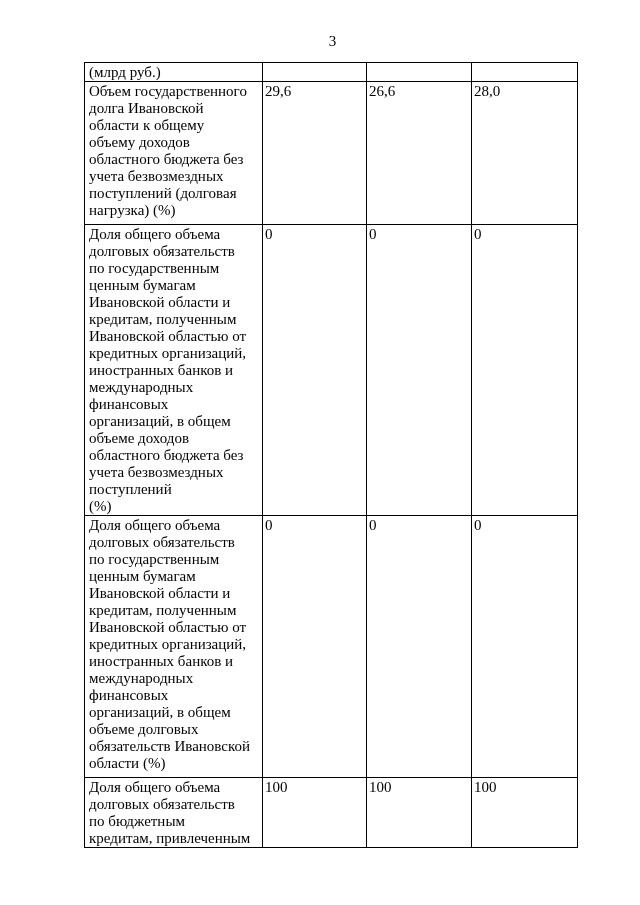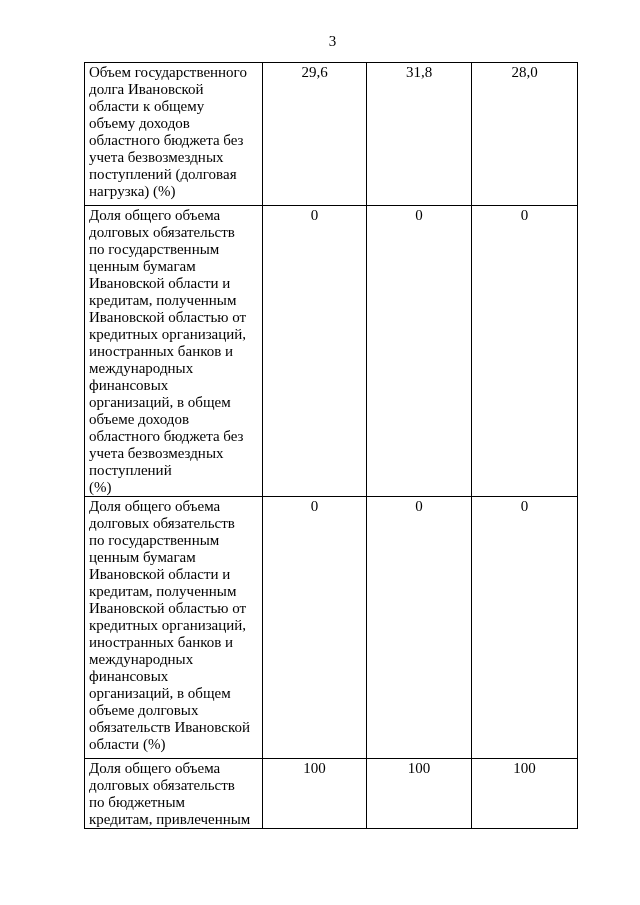--- a/index.html
+++ b/index.html
@@ -36,21 +36,21 @@
     line-height: 17px;
   }
   table.indicators td {
     border: 1px solid #000000;
     vertical-align: top;
     padding: 1px 4px 0 4px;
     white-space: pre-line;
     overflow: hidden;
   }
   table.indicators td.val {
-    text-align: center;
+    text-align: left;
     padding: 1px 2px 0 2px;
     white-space: normal;
   }
   tr.r1 td { height: 17px; }
   tr.r2 td { height: 143px; }
   tr.r3 td { height: 288px; }
   tr.r4 td { height: 262px; }
   tr.r5 td { height: 70px; }
 </style>
 </head>
@@ -61,31 +61,37 @@
   <div class="page-number">3</div>
 
   <table class="indicators">
     <colgroup>
       <col style="width:178px">
       <col style="width:104px">
       <col style="width:105px">
       <col style="width:106px">
     </colgroup>
     <tbody>
+      <tr class="r1">
+        <td>(млрд руб.)</td>
+        <td class="val"></td>
+        <td class="val"></td>
+        <td class="val"></td>
+      </tr>
       <tr class="r2">
         <td>Объем государственного
 долга Ивановской
 области к общему
 объему доходов
 областного бюджета без
 учета безвозмездных
 поступлений (долговая
 нагрузка) (%)</td>
         <td class="val">29,6</td>
-        <td class="val">31,8</td>
+        <td class="val">26,6</td>
         <td class="val">28,0</td>
       </tr>
       <tr class="r3">
         <td>Доля общего объема
 долговых обязательств
 по государственным
 ценным бумагам
 Ивановской области и
 кредитам, полученным
 Ивановской областью от

